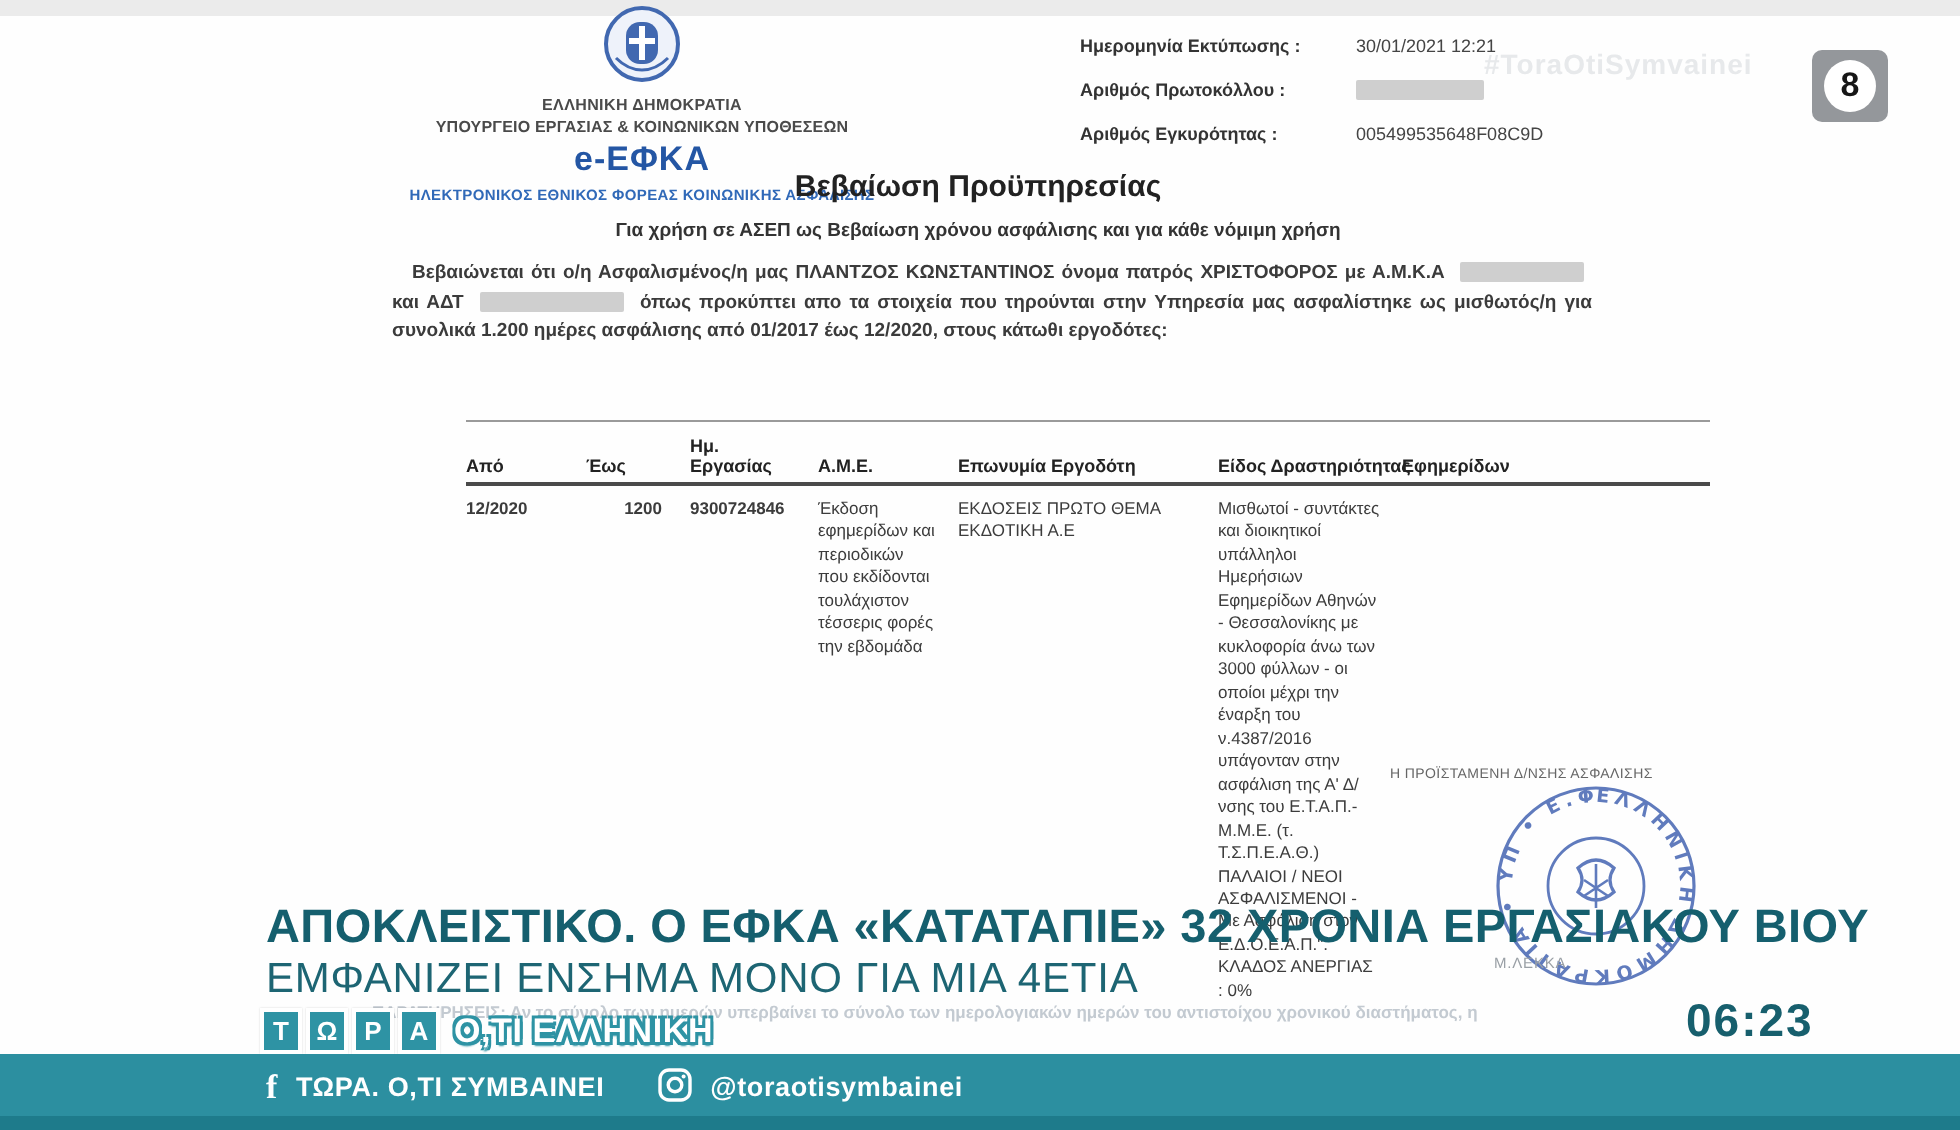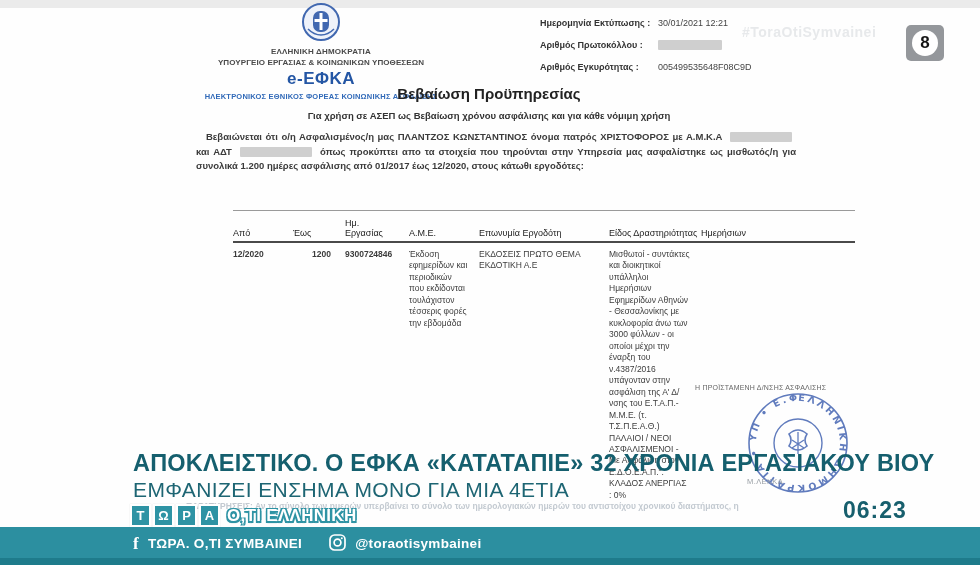--- a/index.html
+++ b/index.html
@@ -13,21 +13,21 @@
   .hdr-left { position:absolute; left:160px; top:2px; width:322px; text-align:center; color:#4a4a4a; }
   .hdr-left .emblem { display:inline-block; }
   .hdr-left .l1 { font-size:8px; font-weight:bold; letter-spacing:.2px; margin-top:1px; }
   .hdr-left .l2 { font-size:8px; font-weight:bold; letter-spacing:.1px; margin-top:2px; }
   .hdr-left .efka { font-size:17px; font-weight:bold; color:#2456a4; margin-top:2px; letter-spacing:.5px; }
   .hdr-left .l3 { font-size:7.5px; font-weight:bold; color:#3069b8; margin-top:3px; letter-spacing:.2px; }
 
   
   .hdr-right { position:absolute; left:540px; top:18px; width:330px; font-size:9px; color:#333; }
   .hdr-right .row { display:flex; align-items:center; margin-bottom:12px; }
-  .hdr-right .lbl { font-weight:bold; width:118px; }
+  .hdr-right .lbl { font-weight:bold; width:138px; }
   .hdr-right .val { font-weight:normal; color:#444; }
   .redacted { display:inline-block; background:#cfcfcf; border-radius:1px; height:10px; vertical-align:middle; }
 
   .watermark { position:absolute; left:742px; top:24px; font-size:14px; font-weight:bold;
                color:#e7e9eb; letter-spacing:.5px; }
 
   .badge8 { position:absolute; left:906px; top:25px; width:38px; height:36px; background:#94979b;
             border-radius:5px; display:flex; align-items:center; justify-content:center; }
   .badge8 .circ { width:26px; height:26px; border-radius:50%; background:#fff; display:flex;
                   align-items:center; justify-content:center; font-size:17px; font-weight:bold; color:#161616; }
@@ -39,21 +39,21 @@
                   font-size:9.5px; font-weight:bold; color:#333; }
 
   
   .doc-body { position:absolute; left:196px; top:130px; width:600px; font-size:9.5px; font-weight:bold;
               color:#3b3b3b; line-height:1.55; text-align:justify; text-indent:10px; }
 
   
   .doc-table { position:absolute; left:233px; top:210px; width:622px; border-top:1px solid #9a9a9a; padding-top:7px; }
   .tbl-head, .tbl-row { display:grid; grid-template-columns:60px 52px 64px 70px 130px 92px 154px; }
   .tbl-head { border-bottom:2px solid #4a4a4a; padding-bottom:3px; }
-  .tbl-head > div { font-size:9px; font-weight:normal; color:#222; align-self:end; white-space:pre-line; padding-right:6px; }
+  .tbl-head > div { font-size:9px; font-weight:bold; color:#222; align-self:end; white-space:pre-line; padding-right:6px; }
   .tbl-row { padding-top:6px; }
   .tbl-row > div { font-size:8.5px; color:#3c3c3c; line-height:1.35; padding-right:10px; }
   .cell-num { font-weight:bold; }
   .cell-days { text-align:right; padding-right:14px !important; }
   .hd-days { text-align:left; }
 
   
   .sig-title { position:absolute; left:695px; top:384px; font-size:7px; color:#666; letter-spacing:.2px; }
   .stamp { position:absolute; left:742px; top:390px; opacity:.85; }
   .sig-name { position:absolute; left:737px; top:477px; font-size:7.5px; color:#9aa0a6; letter-spacing:.4px;margin-left:10px; }
@@ -143,21 +143,21 @@
 
   <div class="doc-table">
     <div class="tbl-head">
       <div>Από</div>
       <div>Έως</div>
       <div class="hd-days">Ημ.
 Εργασίας</div>
       <div>Α.Μ.Ε.</div>
       <div>Επωνυμία Εργοδότη</div>
       <div style="white-space:nowrap;">Είδος Δραστηριότητας</div>
-      <div>Ημερήσιων</div>
+      <div>Εφημερίδων</div>
     </div>
     <div class="tbl-row">
       <div class="cell-num">12/2020</div>
       <div class="cell-num cell-days">1200</div>
       <div class="cell-num">9300724846</div>
       <div>Έκδοση εφημερίδων και περιοδικών που εκδίδονται τουλάχιστον τέσσερις φορές την εβδομάδα</div>
       <div>ΕΚΔΟΣΕΙΣ ΠΡΩΤΟ ΘΕΜΑ ΕΚΔΟΤΙΚΗ Α.Ε</div>
       <div>Μισθωτοί - συντάκτες και διοικητικοί υπάλληλοι Ημερήσιων Εφημερίδων Αθηνών - Θεσσαλονίκης με κυκλοφορία άνω των 3000 φύλλων - οι οποίοι μέχρι την έναρξη του ν.4387/2016 υπάγονταν στην ασφάλιση της Α' Δ/νσης του Ε.Τ.Α.Π.- Μ.Μ.Ε. (τ. Τ.Σ.Π.Ε.Α.Θ.) ΠΑΛΑΙΟΙ / ΝΕΟΙ ΑΣΦΑΛΙΣΜΕΝΟΙ  - Με Ασφάλιση στον Ε.Δ.Ο.Ε.Α.Π.". ΚΛΑΔΟΣ ΑΝΕΡΓΙΑΣ : 0%</div>
     </div>
   </div>

